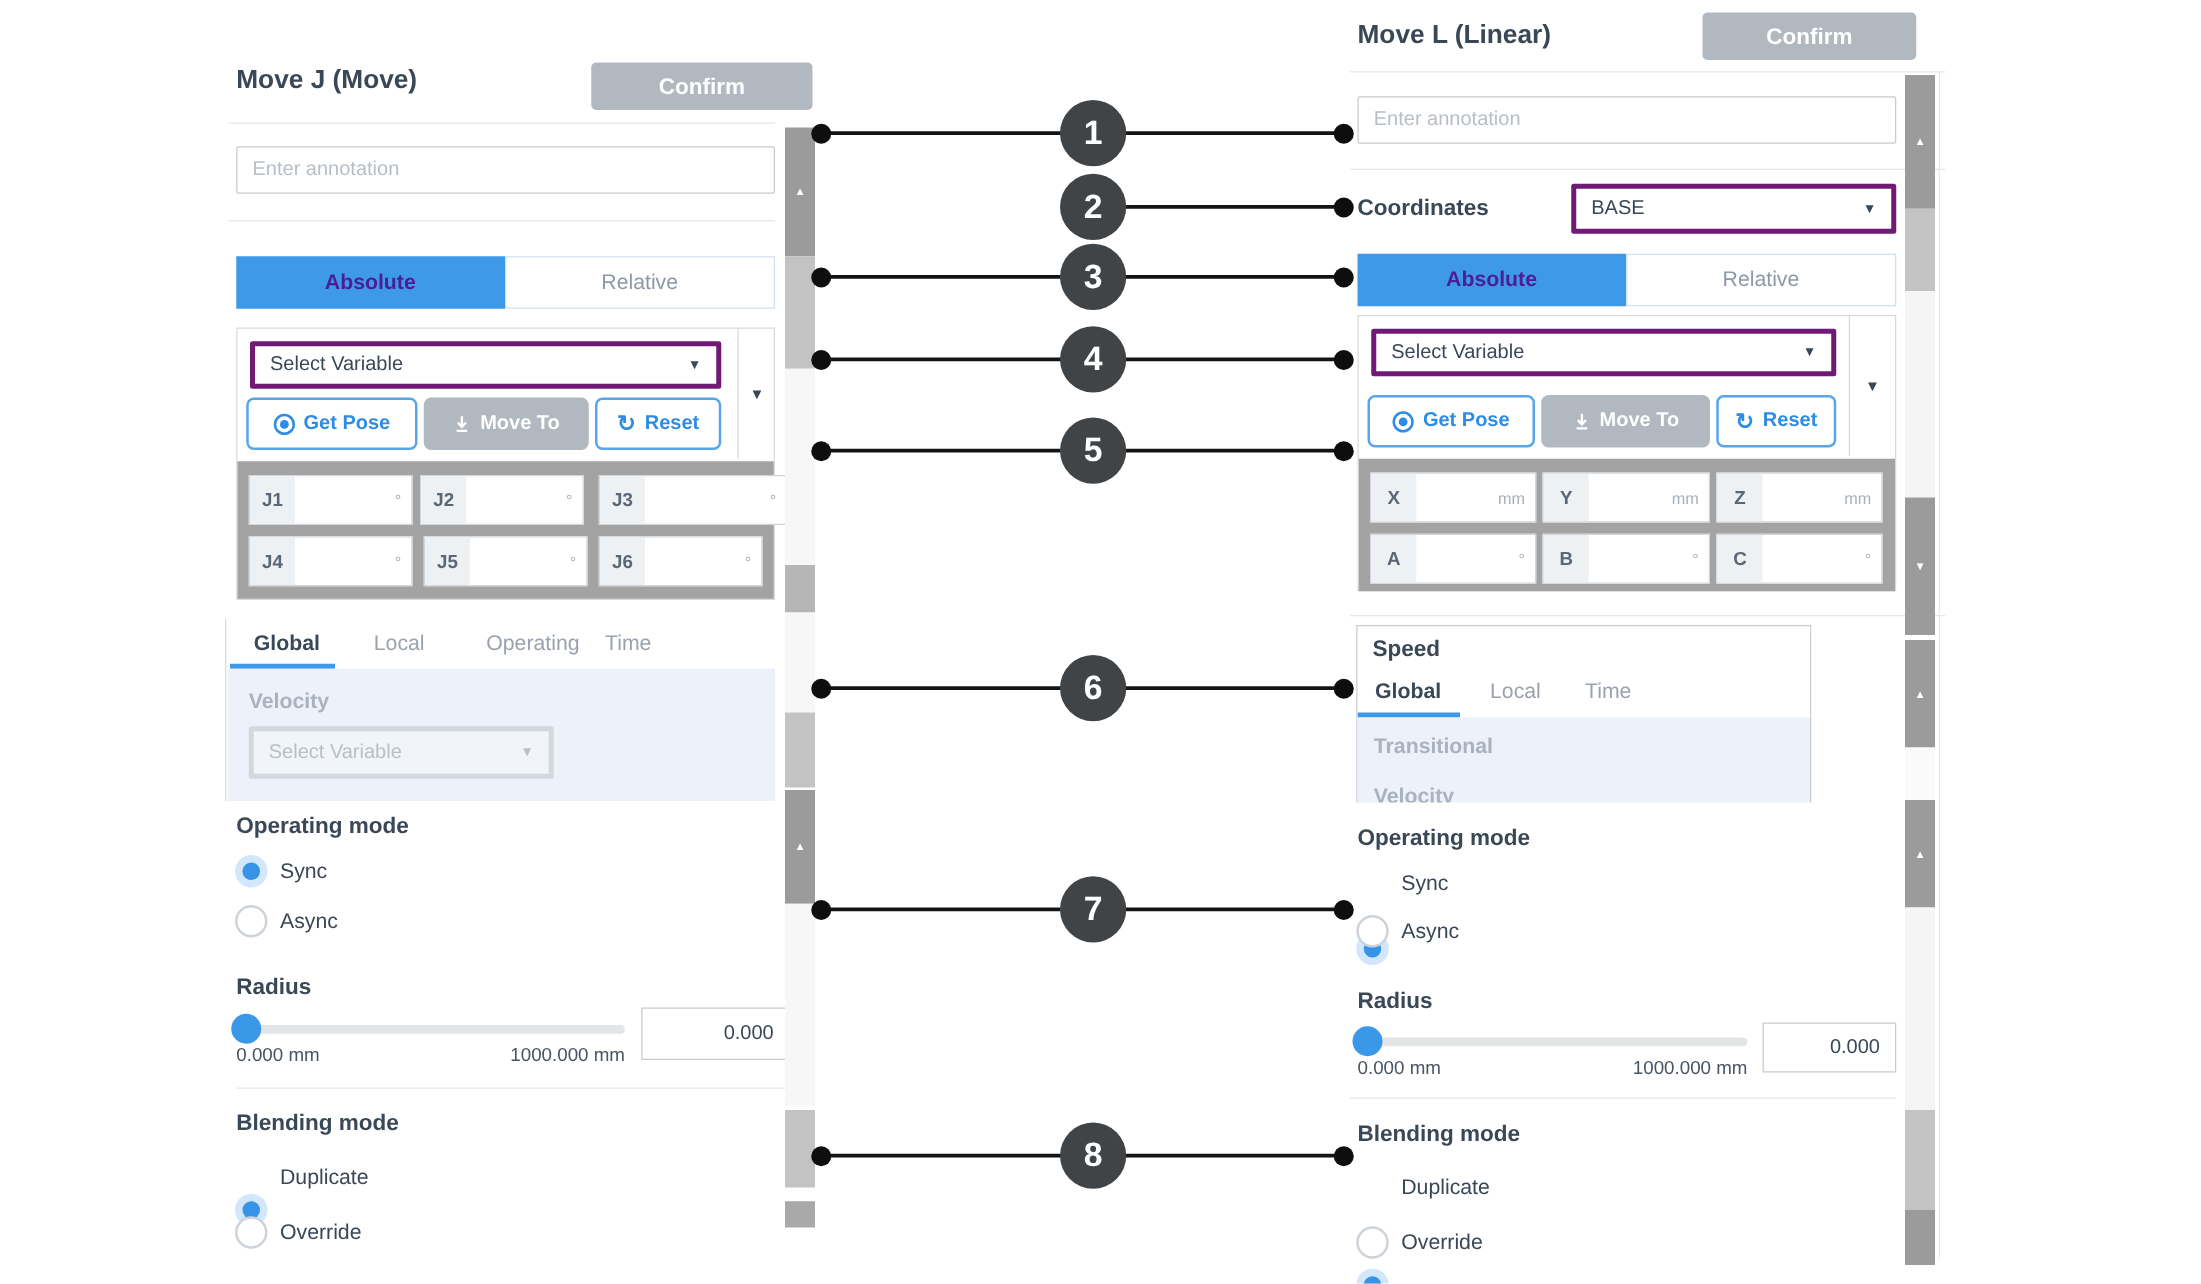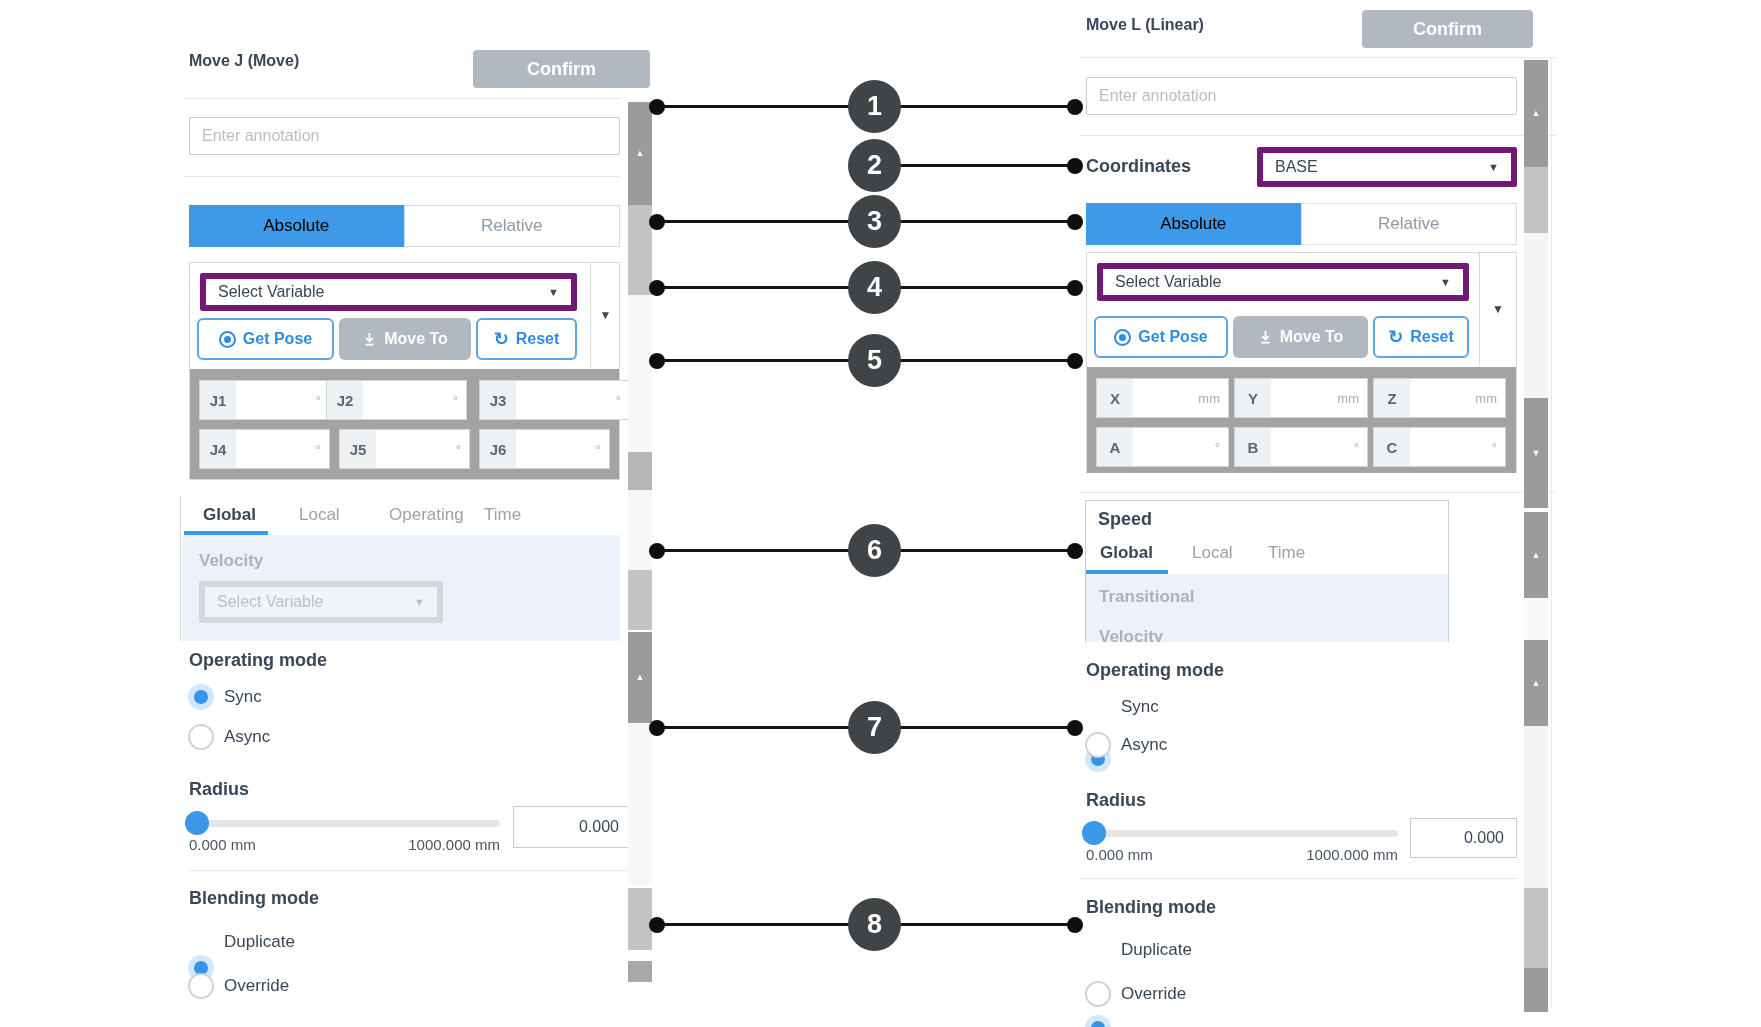--- a/index.html
+++ b/index.html
@@ -1,32 +1,32 @@
 <!DOCTYPE html>
 <html><head>
 <meta charset="utf-8">
 <style>
   html,body{margin:0;padding:0;background:#fff;}
   #canvas{position:relative;width:1761px;height:1027px;background:#fff;overflow:hidden;
           font-family:"Liberation Sans","DejaVu Sans",sans-serif;color:#3a4757;}
   .abs{position:absolute;box-sizing:border-box;}
-  .panel-title{font-size:16px;font-weight:bold;color:#3a4757;}
+  .panel-title{font-size:21px;font-weight:bold;color:#3a4757;}
   .confirm-btn{background:#b1b8c0;color:#fff;font-size:18px;font-weight:bold;border:none;
                border-radius:4px;display:flex;align-items:center;justify-content:center;cursor:pointer;}
   .divider{background:#e4e7e9;height:1px;}
   .text-input{border:1px solid #c6ccd2;border-radius:2px;font-size:16px;padding:0 12px;
               color:#3a4757;outline:none;width:100%;height:100%;box-sizing:border-box;
               font-family:inherit;}
   .text-input::placeholder{color:#b7bec6;}
   .seg-tabs{display:flex;}
   .seg{flex:1;display:flex;align-items:center;justify-content:center;font-size:17px;}
-  .seg.active{background:#3e9ae9;color:#000000;font-weight:normal;}
+  .seg.active{background:#3e9ae9;color:#4c1d95;font-weight:bold;}
   .seg.inactive{background:#fff;color:#8d99a6;border:1px solid #cfe0f2;}
   .groupbox{border:1px solid #d6dade;background:#fff;}
-  .select{border:6px solid #701a75;border-radius:2px;background:#fff;display:flex;
+  .select{border:4px solid #701a75;border-radius:2px;background:#fff;display:flex;
           align-items:center;font-size:16px;color:#3a4757;padding:0 12px;justify-content:space-between;}
   .select .caret{font-size:11px;color:#3a4757;}
   .select.disabled{border-color:#d3d8dd;background:#f1f4f8;color:#b7bfc8;}
   .select.disabled .caret{color:#b7bfc8;}
   .btn-outline{background:#fff;border:2px solid #58a5ea;border-radius:6px;color:#2e8ce4;
                font-weight:bold;font-size:16px;display:flex;align-items:center;justify-content:center;gap:7px;cursor:pointer;}
   .btn-gray{background:#b1b8c0;border:none;border-radius:6px;color:#fff;font-weight:bold;
             font-size:16px;display:flex;align-items:center;justify-content:center;gap:7px;cursor:pointer;}
   .getpose-ico{width:13px;height:13px;border:2px solid #2e8ce4;border-radius:50%;position:relative;display:inline-block;}
   .getpose-ico::after{content:"";position:absolute;inset:3px;background:#2e8ce4;border-radius:50%;}
@@ -103,21 +103,21 @@
     <button class="abs btn-outline" style="left:286px;top:55px;width:101px;height:42px;">
       <span class="reset-ico">↻</span>
       <span>Reset</span>
     </button>
     <div class="abs fields-area" style="left:0;top:106px;width:429px;height:110px;">
       <div class="abs field" style="left:9px;top:11px;width:131px;">
           <span class="flabel">J1</span>
           <span class="fvalue"></span>
           <span class="funit">°</span>
         </div>
-      <div class="abs field" style="left:136px;top:11px;width:141px;">
+      <div class="abs field" style="left:146px;top:11px;width:131px;">
           <span class="flabel">J2</span>
           <span class="fvalue"></span>
           <span class="funit">°</span>
         </div>
       <div class="abs field" style="left:289px;top:11px;width:151px;">
           <span class="flabel">J3</span>
           <span class="fvalue"></span>
           <span class="funit">°</span>
         </div>
       <div class="abs field" style="left:9px;top:60px;width:131px;">

